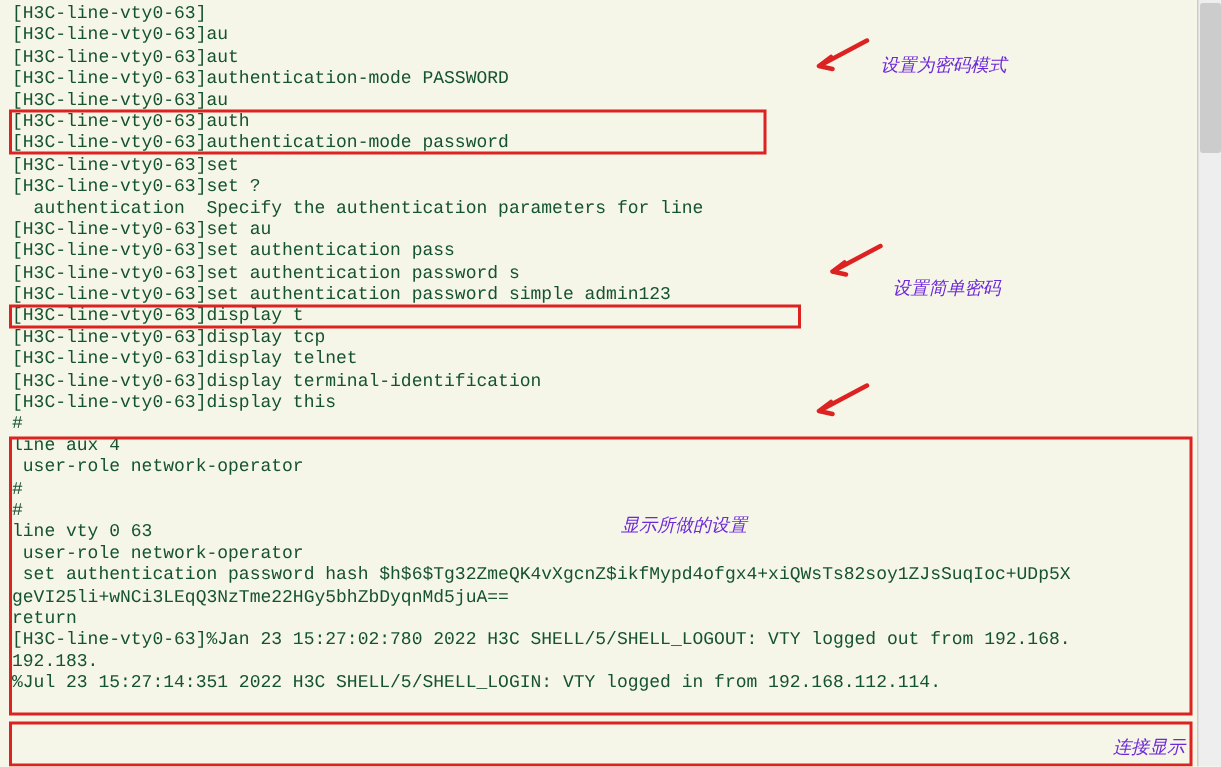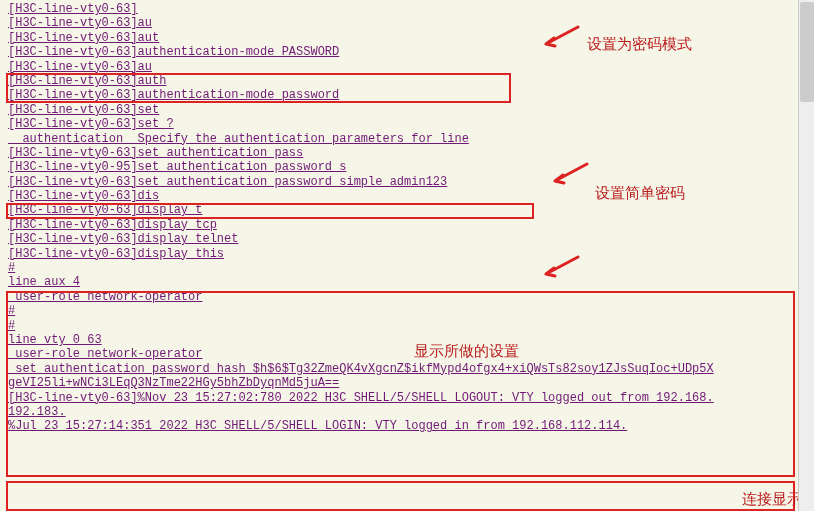--- a/index.html
+++ b/index.html
@@ -11,31 +11,32 @@
       background: #f5f5e8;
       color: #555;
       position: relative;
       overflow: hidden;
     }
     .terminal {
       padding: 2px 8px;
       line-height: 1.2;
       position: relative;
     }
-    .line { white-space: pre; color: #701a75; font-weight: 500; text-decoration: underline; }
+    .line { white-space: pre; color: #14532d; font-weight: 500; }
     .box {
       border: 2px solid #d22;
       position: absolute;
     }
     .annotation {
       position: absolute;
-      color: #b91c1c;
+      color: #6d28d9;
       font-family: "Microsoft YaHei", sans-serif;
-      font-size: 15px;
+      font-size: 12px;
       font-weight: 500;
+      font-style: italic;
     }
     .arrow {
       position: absolute;
       width: 40px;
       height: 25px;
     }
     .arrow svg { width: 100%; height: 100%; }
     .scrollbar {
       position: absolute;
       right: 0;
@@ -63,39 +64,41 @@
   <div class="line">[H3C-line-vty0-63]au</div>
   <div class="line">[H3C-line-vty0-63]aut</div>
   <div class="line">[H3C-line-vty0-63]authentication-mode PASSWORD</div>
   <div class="line">[H3C-line-vty0-63]au</div>
   <div class="line">[H3C-line-vty0-63]auth</div>
   <div class="line">[H3C-line-vty0-63]authentication-mode password</div>
   <div class="line">[H3C-line-vty0-63]set</div>
   <div class="line">[H3C-line-vty0-63]set ?</div>
   <div class="line">  authentication  Specify the authentication parameters for line</div>
   <div class="line"></div>
+  <div class="line">[H3C-line-vty0-63]set au</div>
   <div class="line">[H3C-line-vty0-63]set authentication pass</div>
-  <div class="line">[H3C-line-vty0-95]set authentication password s</div>
+  <div class="line">[H3C-line-vty0-63]set authentication password s</div>
   <div class="line">[H3C-line-vty0-63]set authentication password simple admin123</div>
-  <div class="line">[H3C-line-vty0-63]dis</div>
   <div class="line">[H3C-line-vty0-63]display t</div>
   <div class="line">[H3C-line-vty0-63]display tcp</div>
   <div class="line">[H3C-line-vty0-63]display telnet</div>
+  <div class="line">[H3C-line-vty0-63]display terminal-identification</div>
   <div class="line">[H3C-line-vty0-63]display this</div>
   <div class="line">#</div>
   <div class="line">line aux 4</div>
   <div class="line"> user-role network-operator</div>
   <div class="line">#</div>
   <div class="line">#</div>
   <div class="line">line vty 0 63</div>
   <div class="line"> user-role network-operator</div>
   <div class="line"> set authentication password hash $h$6$Tg32ZmeQK4vXgcnZ$ikfMypd4ofgx4+xiQWsTs82soy1ZJsSuqIoc+UDp5X</div>
   <div class="line">geVI25li+wNCi3LEqQ3NzTme22HGy5bhZbDyqnMd5juA==</div>
   <div class="line"></div>
-  <div class="line">[H3C-line-vty0-63]%Nov 23 15:27:02:780 2022 H3C SHELL/5/SHELL_LOGOUT: VTY logged out from 192.168.</div>
+  <div class="line">return</div>
+  <div class="line">[H3C-line-vty0-63]%Jan 23 15:27:02:780 2022 H3C SHELL/5/SHELL_LOGOUT: VTY logged out from 192.168.</div>
   <div class="line">192.183.</div>
   <div class="line">%Jul 23 15:27:14:351 2022 H3C SHELL/5/SHELL_LOGIN: VTY logged in from 192.168.112.114.</div>
 </div>
 
 <div class="box" style="left:6px;top:73px;width:505px;height:30px;"></div>
 <div class="box" style="left:6px;top:203px;width:528px;height:16px;"></div>
 <div class="box" style="left:6px;top:291px;width:789px;height:186px;"></div>
 <div class="box" style="left:6px;top:481px;width:789px;height:30px;"></div>
 
 <div class="annotation" style="left:587px;top:35px;">设置为密码模式</div>

